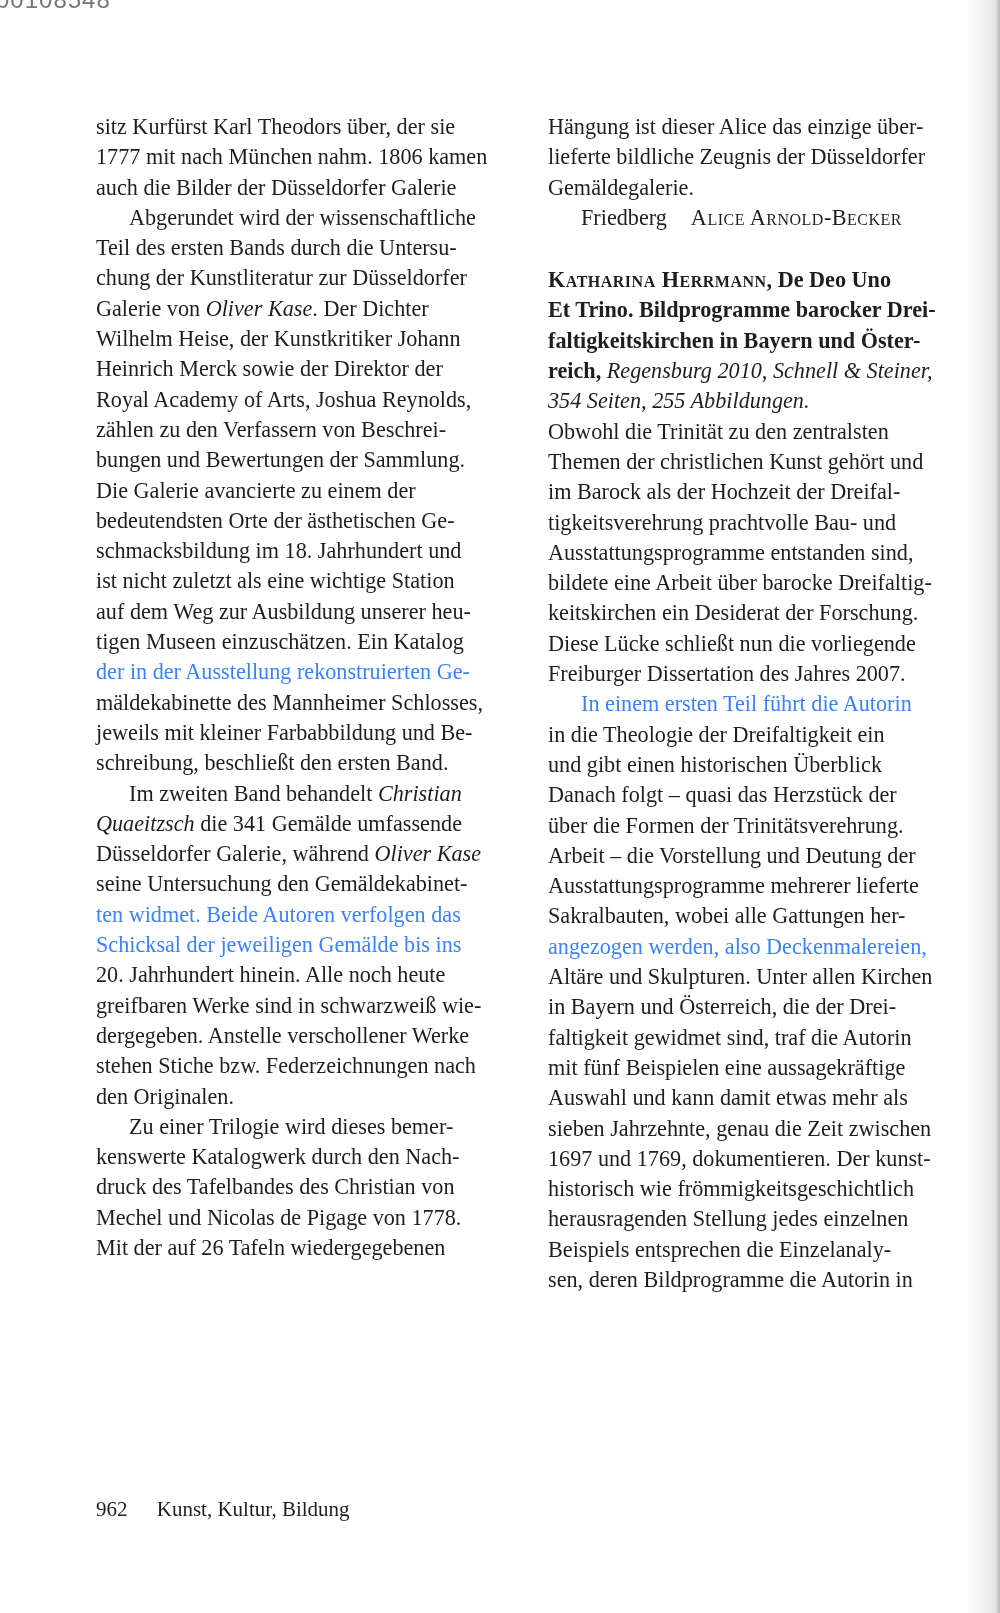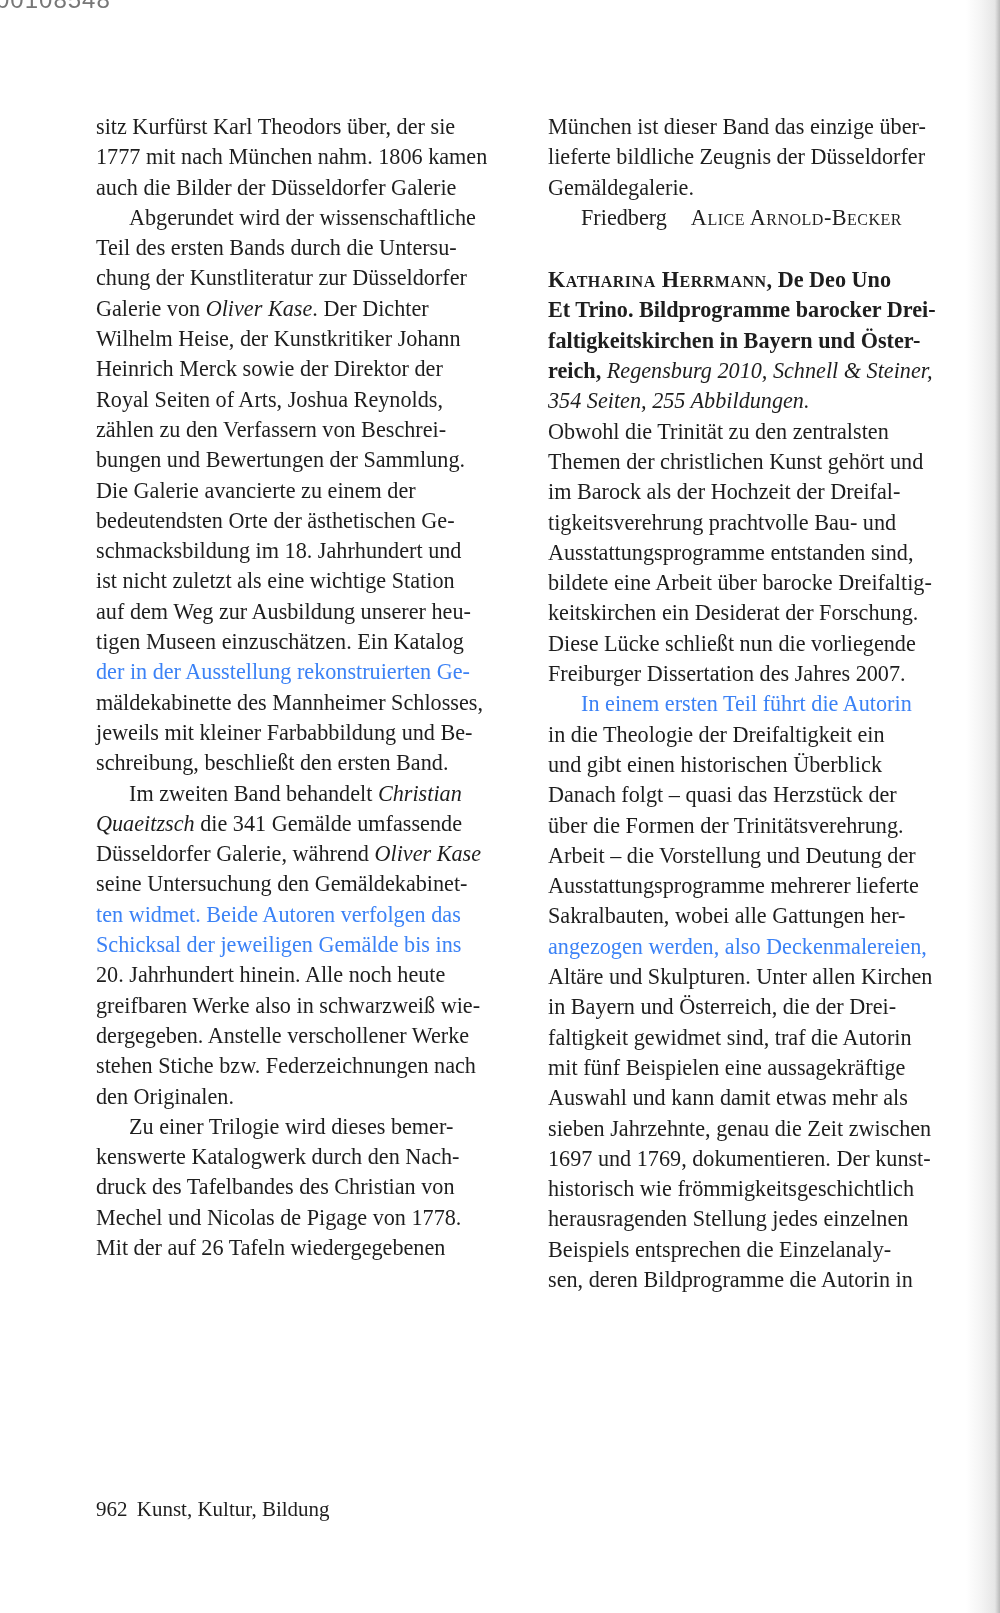--- a/index.html
+++ b/index.html
@@ -29,73 +29,73 @@
   .faded { color: #3b82f6; }
   .sc { font-variant: small-caps; letter-spacing: 0.5px; }
   .bold { font-weight: bold; }
   .gap { height: 32px; }
   .sig { padding-left: 33px; }
   .sig .sig-name { margin-left: 24px; }
   .footer {
     position: absolute; left: 96px; top: 1497px;
     font-size: 21px; color: #1e1e1e;
   }
-  .footer .page-num { margin-right: 4px; }
+  .footer .page-num { margin-right: 24px; }
   em { font-style: italic; }
 </style>
 </head>
 <body>
 
 <div class="scan-id">00108548</div>
 <div class="gutter"></div>
 
 <div class="col col-left">
   <span class="line">sitz Kurfürst Karl Theodors über, der sie</span>
   <span class="line">1777 mit nach München nahm. 1806 kamen</span>
   <span class="line">auch die Bilder der Düsseldorfer Galerie</span>
   <span class="line indent">Abgerundet wird der wissenschaftliche</span>
   <span class="line">Teil des ersten Bands durch die Untersu-</span>
   <span class="line">chung der Kunstliteratur zur Düsseldorfer</span>
   <span class="line"><span>Galerie von </span><em>Oliver Kase</em><span>. Der Dichter</span></span>
   <span class="line">Wilhelm Heise, der Kunstkritiker Johann</span>
   <span class="line">Heinrich Merck sowie der Direktor der</span>
-  <span class="line">Royal Seiten of Arts, Joshua Reynolds,</span>
+  <span class="line">Royal Academy of Arts, Joshua Reynolds,</span>
   <span class="line">zählen zu den Verfassern von Beschrei-</span>
   <span class="line">bungen und Bewertungen der Sammlung.</span>
   <span class="line">Die Galerie avancierte zu einem der</span>
   <span class="line">bedeutendsten Orte der ästhetischen Ge-</span>
   <span class="line">schmacksbildung im 18. Jahrhundert und</span>
   <span class="line">ist nicht zuletzt als eine wichtige Station</span>
   <span class="line">auf dem Weg zur Ausbildung unserer heu-</span>
   <span class="line">tigen Museen einzuschätzen. Ein Katalog</span>
   <span class="line faded">der in der Ausstellung rekonstruierten Ge-</span>
   <span class="line">mäldekabinette des Mannheimer Schlosses,</span>
   <span class="line">jeweils mit kleiner Farbabbildung und Be-</span>
   <span class="line">schreibung, beschließt den ersten Band.</span>
   <span class="line indent"><span>Im zweiten Band behandelt </span><em>Christian</em></span>
   <span class="line"><em>Quaeitzsch</em><span> die 341 Gemälde umfassende</span></span>
   <span class="line"><span>Düsseldorfer Galerie, während </span><em>Oliver Kase</em></span>
   <span class="line">seine Untersuchung den Gemäldekabinet-</span>
   <span class="line faded">ten widmet. Beide Autoren verfolgen das</span>
   <span class="line faded">Schicksal der jeweiligen Gemälde bis ins</span>
   <span class="line">20. Jahrhundert hinein. Alle noch heute</span>
-  <span class="line">greifbaren Werke also in schwarzweiß wie-</span>
+  <span class="line">greifbaren Werke sind in schwarzweiß wie-</span>
   <span class="line">dergegeben. Anstelle verschollener Werke</span>
   <span class="line">stehen Stiche bzw. Federzeichnungen nach</span>
   <span class="line">den Originalen.</span>
   <span class="line indent">Zu einer Trilogie wird dieses bemer-</span>
   <span class="line">kenswerte Katalogwerk durch den Nach-</span>
   <span class="line">druck des Tafelbandes des Christian von</span>
   <span class="line">Mechel und Nicolas de Pigage von 1778.</span>
   <span class="line">Mit der auf 26 Tafeln wiedergegebenen</span>
 </div>
 
 <div class="col col-right">
   <div>
-    <span class="line">München ist dieser Band das einzige über-</span>
+    <span class="line">Hängung ist dieser Alice das einzige über-</span>
     <span class="line">lieferte bildliche Zeugnis der Düsseldorfer</span>
     <span class="line">Gemäldegalerie.</span>
     <span class="line sig"><span>Friedberg</span><span class="sc sig-name">Alice Arnold-Becker</span></span>
   </div>
   <div class="gap"></div>
   <div>
     <span class="line bold"><span class="sc">Katharina Herrmann</span><span>, De Deo Uno</span></span>
     <span class="line bold">Et Trino. Bildprogramme barocker Drei-</span>
     <span class="line bold">faltigkeitskirchen in Bayern und Öster-</span>
     <span class="line"><span class="bold">reich,</span><em> Regensburg 2010, Schnell &amp; Steiner,</em></span>

